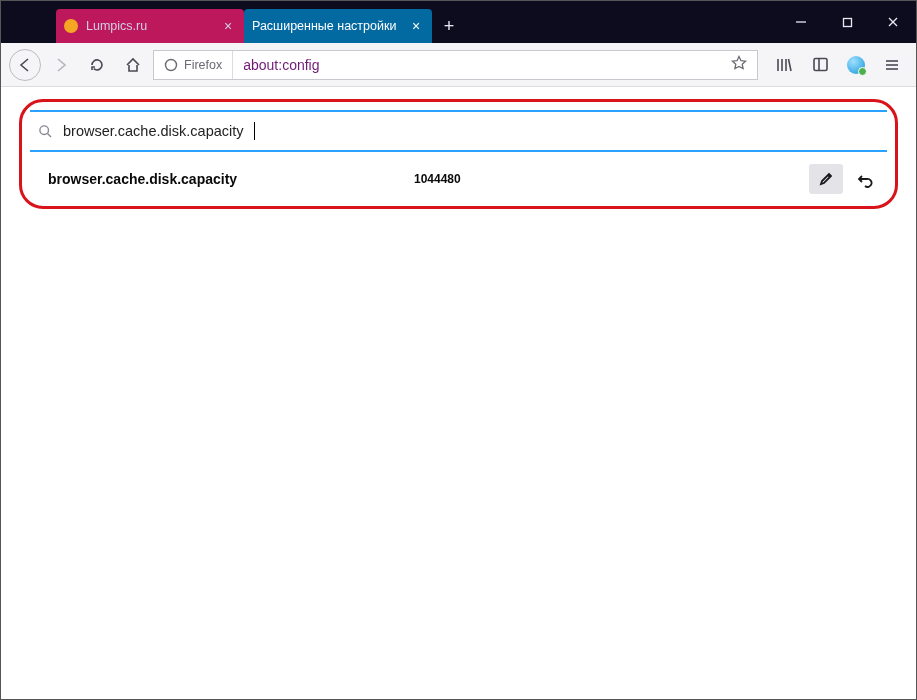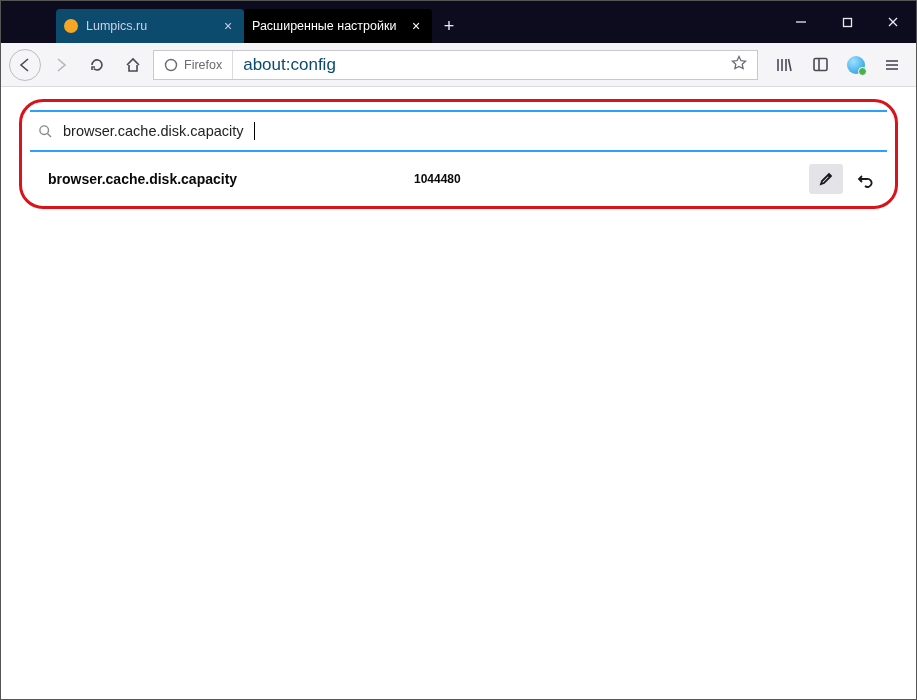--- a/index.html
+++ b/index.html
@@ -28,22 +28,22 @@
     max-width: 188px;
     display: flex;
     align-items: center;
     padding: 0 8px;
     color: #cfcfe6;
     font-size: 12.5px;
     position: relative;
     border-top-left-radius: 4px;
     border-top-right-radius: 4px;
   }
-  .tab.inactive { background: #0c4a6e; }
-  .tab.active   { background: #000000; color: #fff; }
+  .tab.inactive { background: #be185d; }
+  .tab.active   { background: #0369a1; color: #fff; }
   .tab .favicon {
     width: 14px; height: 14px; border-radius: 50%;
     margin-right: 8px; flex: 0 0 14px;
   }
   .tab .label { flex: 1; white-space: nowrap; overflow: hidden; text-overflow: ellipsis; }
   .tab .close {
     width: 16px; height: 16px; display: flex; align-items: center; justify-content: center;
     color: #cfcfe6; font-size: 14px; line-height: 1;
   }
   .tab.active .close { color: #fff; }
@@ -92,21 +92,21 @@
   }
   .identity {
     display: flex; align-items: center; gap: 6px;
     padding: 0 10px; height: 100%;
     border-right: 1px solid #dcdce0;
     color: #6a6a72; font-size: 12.5px;
   }
   .identity svg { stroke: #6a6a72; fill: none; }
   .url-input {
     flex: 1; border: none; outline: none; height: 100%;
-    padding: 0 10px; font-size: 17px; color: #0c4a6e;
+    padding: 0 10px; font-size: 14px; color: #701a75;
     background: transparent;
   }
   .star { padding: 0 10px; color: #6a6a72; }
 
   .toolbar-right { display: flex; gap: 4px; margin-left: 6px; }
   .tool-btn {
     width: 32px; height: 32px; display: flex; align-items: center; justify-content: center;
     color: #4a4a55;
   }
   .tool-btn svg { stroke: currentColor; fill: none; stroke-width: 1.6; }

